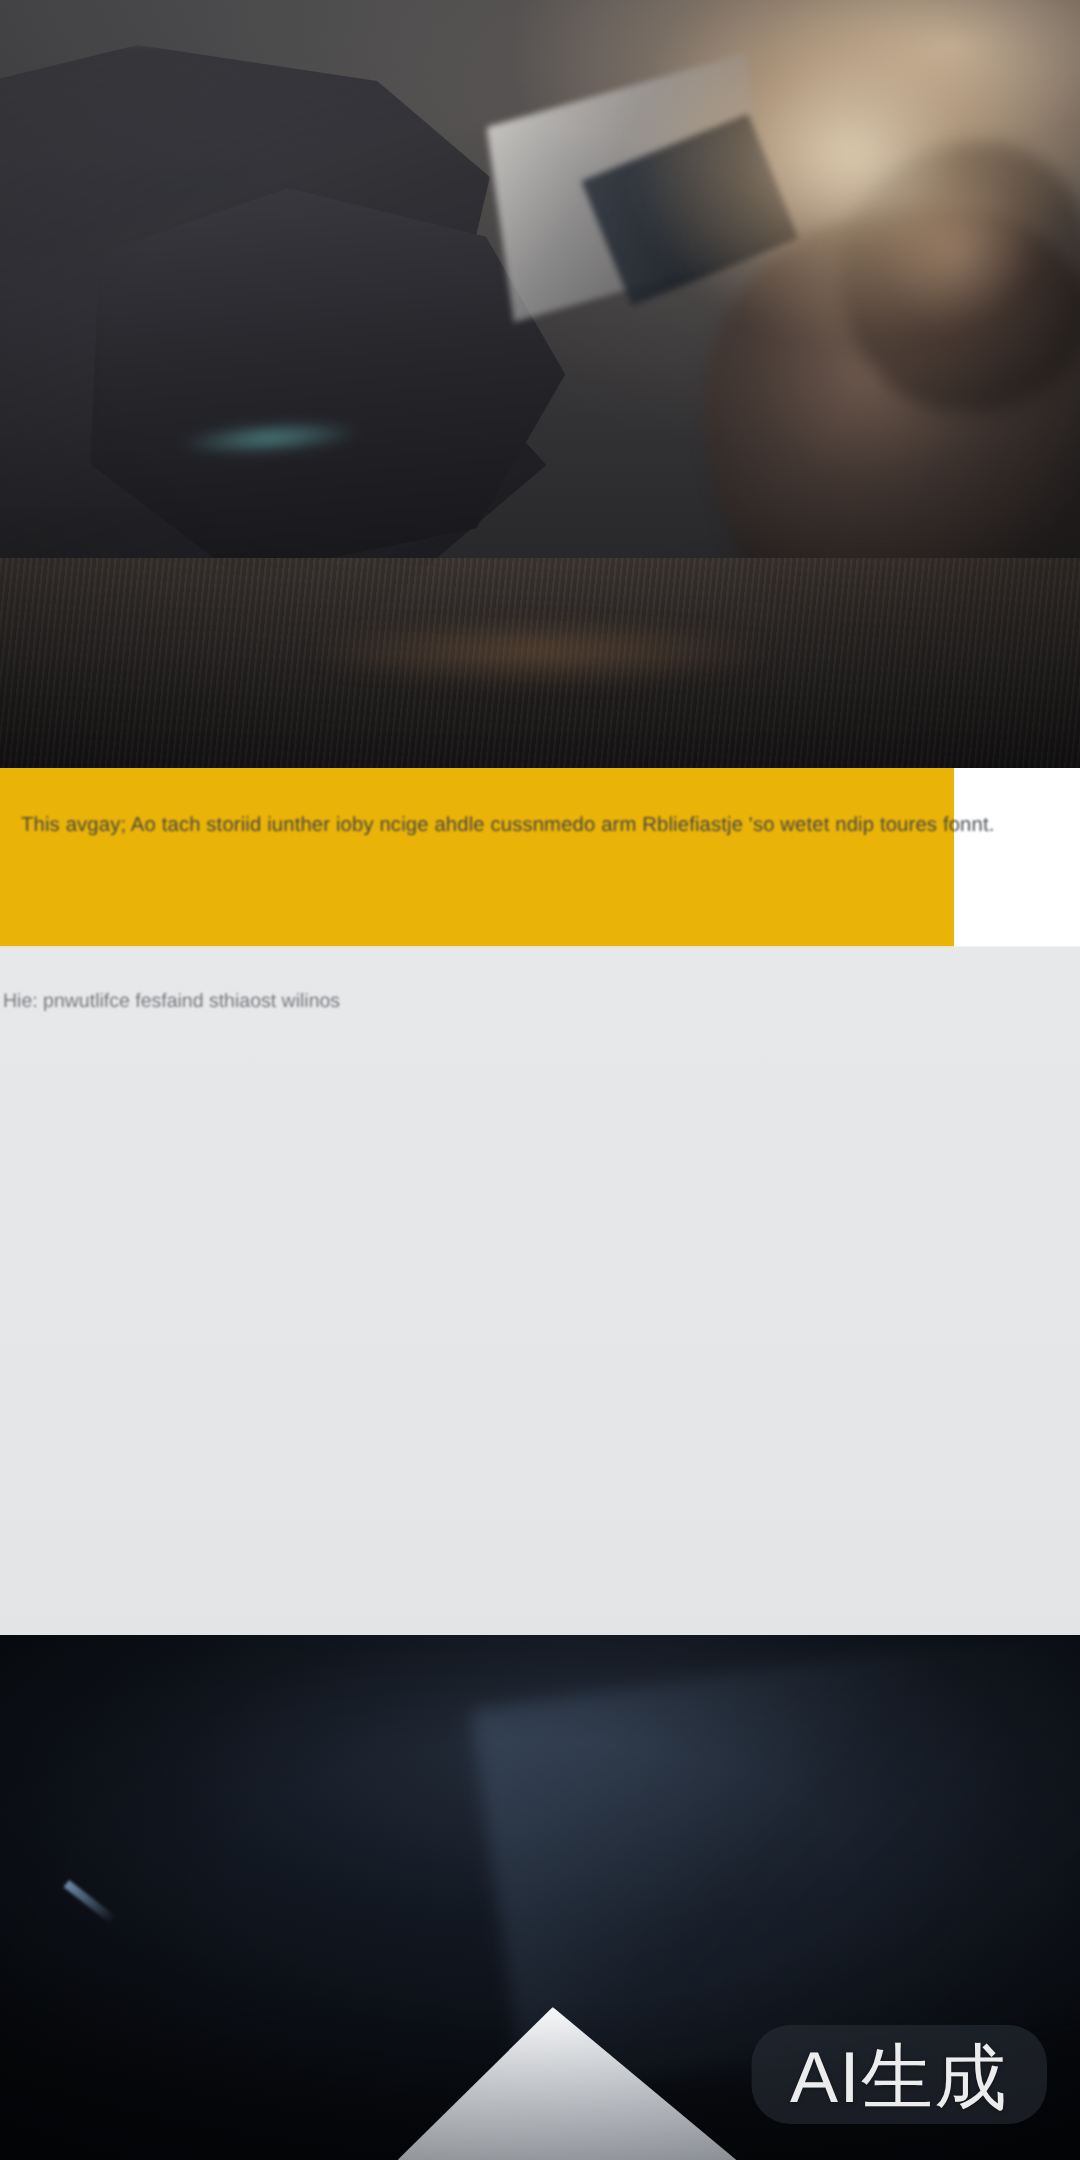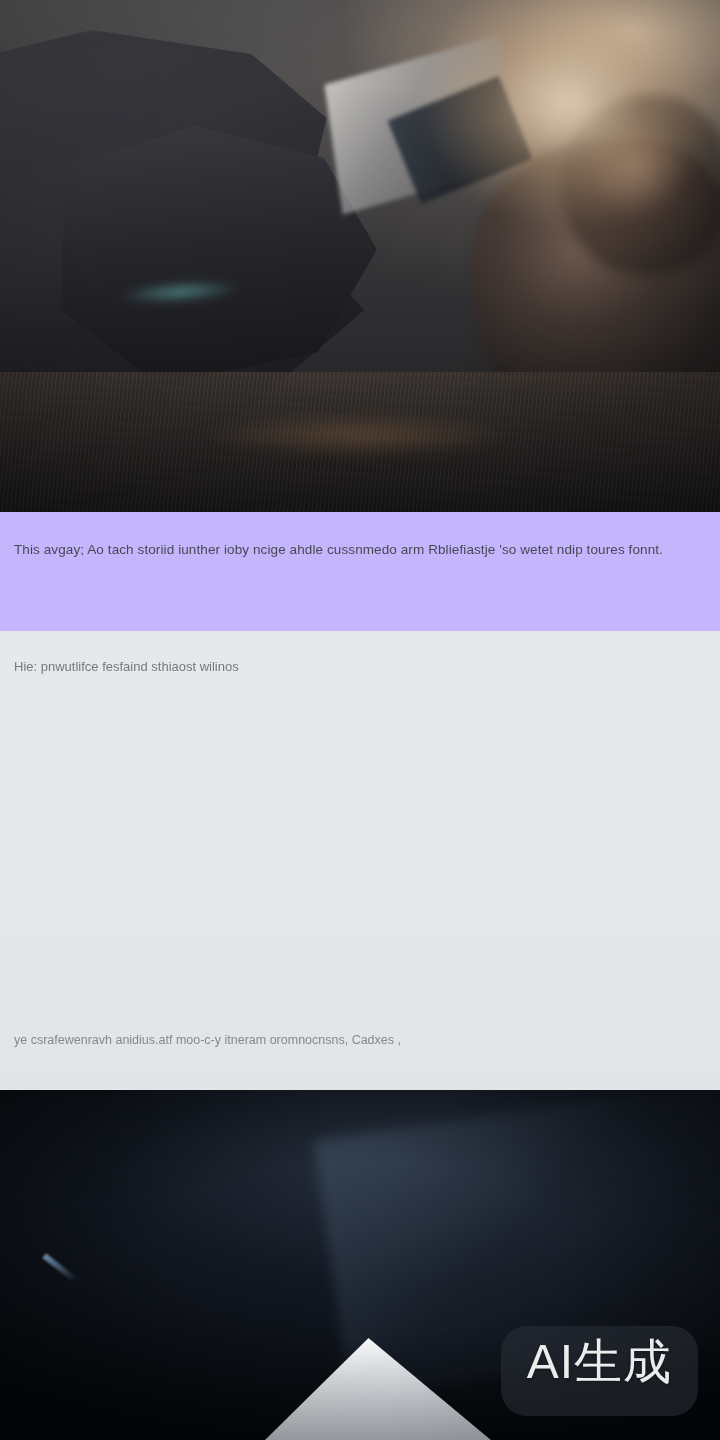--- a/index.html
+++ b/index.html
@@ -148,23 +148,23 @@
     position: absolute;
     inset: 0;
     background: radial-gradient(85% 72% at 45% 45%, rgba(0,0,0,0) 40%, rgba(0,0,0,0.38) 100%);
   }
 
   
   .text-block {
     position: absolute;
     left: 0;
     top: 512px;
-    width: 720px;
+    width: 636px;
     height: 119px;
-    background: #c4b5fd;
+    background: #eab308;
   }
   .text-block .line {
     position: absolute;
     left: 14px;
     width: 694px;
     color: #3b3f45;
     font-size: 13.5px;
     letter-spacing: 0.1px;
     white-space: nowrap;
     overflow: hidden;
@@ -178,21 +178,21 @@
   .grey-panel {
     position: absolute;
     left: 0;
     top: 631px;
     width: 720px;
     height: 459px;
     background: linear-gradient(180deg, #e7e8e9 0%, #e6e7e8 55%, #e3e4e5 100%);
   }
   .grey-panel .heading {
     position: absolute;
-    left: 14px;
+    left: 2px;
     top: 28px;
     font-size: 13px;
     color: #62666b;
     white-space: nowrap;
     filter: blur(0.7px);
     opacity: 0.85;
   }
   .grey-panel .foot1 {
     position: absolute;
     left: 14px;
@@ -269,21 +269,21 @@
     position: absolute;
     inset: 0;
     background: radial-gradient(80% 70% at 50% 45%, rgba(0,0,0,0) 35%, rgba(0,0,0,0.55) 100%);
   }
 
   
   .watermark {
     position: absolute;
     right: 22px;
     bottom: 24px;
-    padding: 12px 26px 30px 26px;
+    padding: 12px 26px 6px 26px;
     border-radius: 26px;
     background: rgba(44,50,58,0.55);
     color: rgba(255,255,255,0.92);
     font-size: 48px;
     line-height: 1;
     letter-spacing: 1px;
     font-family: "Liberation Sans", sans-serif;
     text-shadow: 0 1px 3px rgba(0,0,0,0.35);
   }
 </style>
@@ -306,21 +306,20 @@
     <div class="sunflare"></div>
     <div class="vignette"></div>
   </div>
 
   <div class="text-block">
     <div class="line l1">This avgay; Ao tach storiid iunther ioby ncige ahdle cussnmedo arm Rbliefiastje 'so wetet ndip toures fonnt.</div>
   </div>
 
   <div class="grey-panel">
     <div class="heading">Hie: pnwutlifce fesfaind sthiaost  wilinos</div>
-    <div class="foot2">ye csrafewenravh anidius.atf moo-c-y itneram oromnocnsns, Cadxes ,</div>
   </div>
 
   <div class="photo-bottom">
     <div class="base"></div>
     <div class="glass"></div>
     <div class="beam"></div>
     <div class="paper"></div>
 
     <div class="vignette"></div>
     <div class="watermark">AI生成</div>

